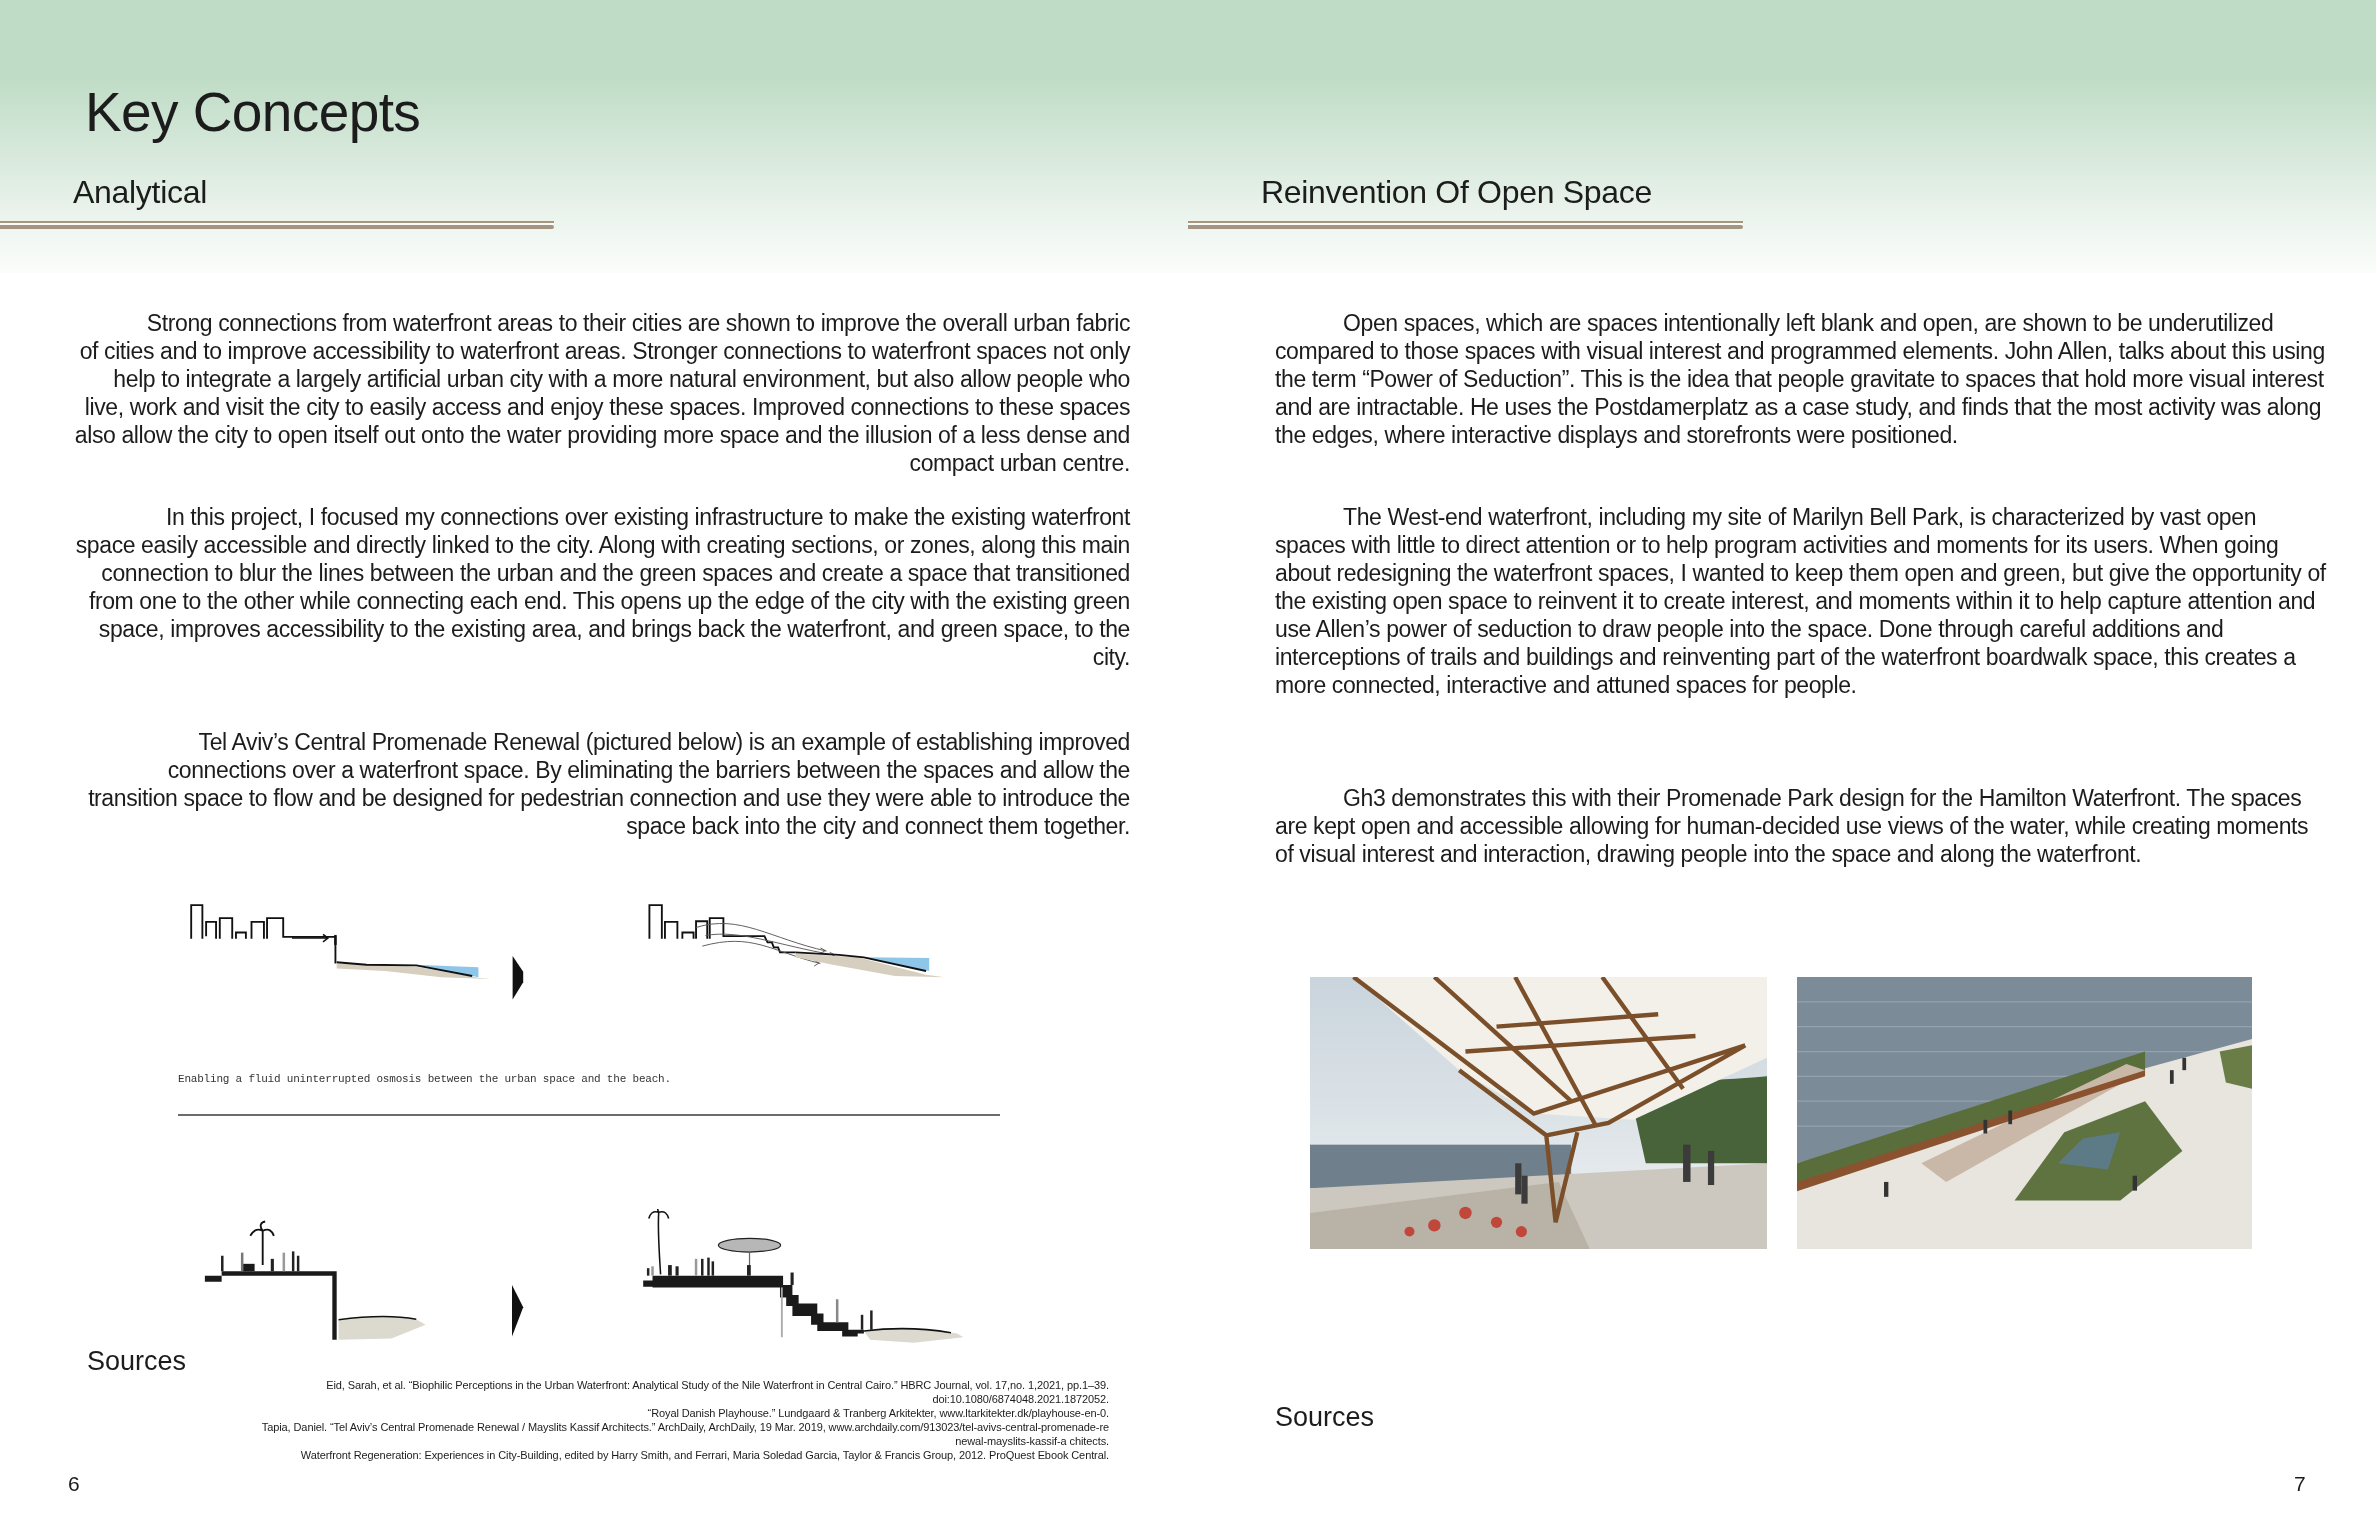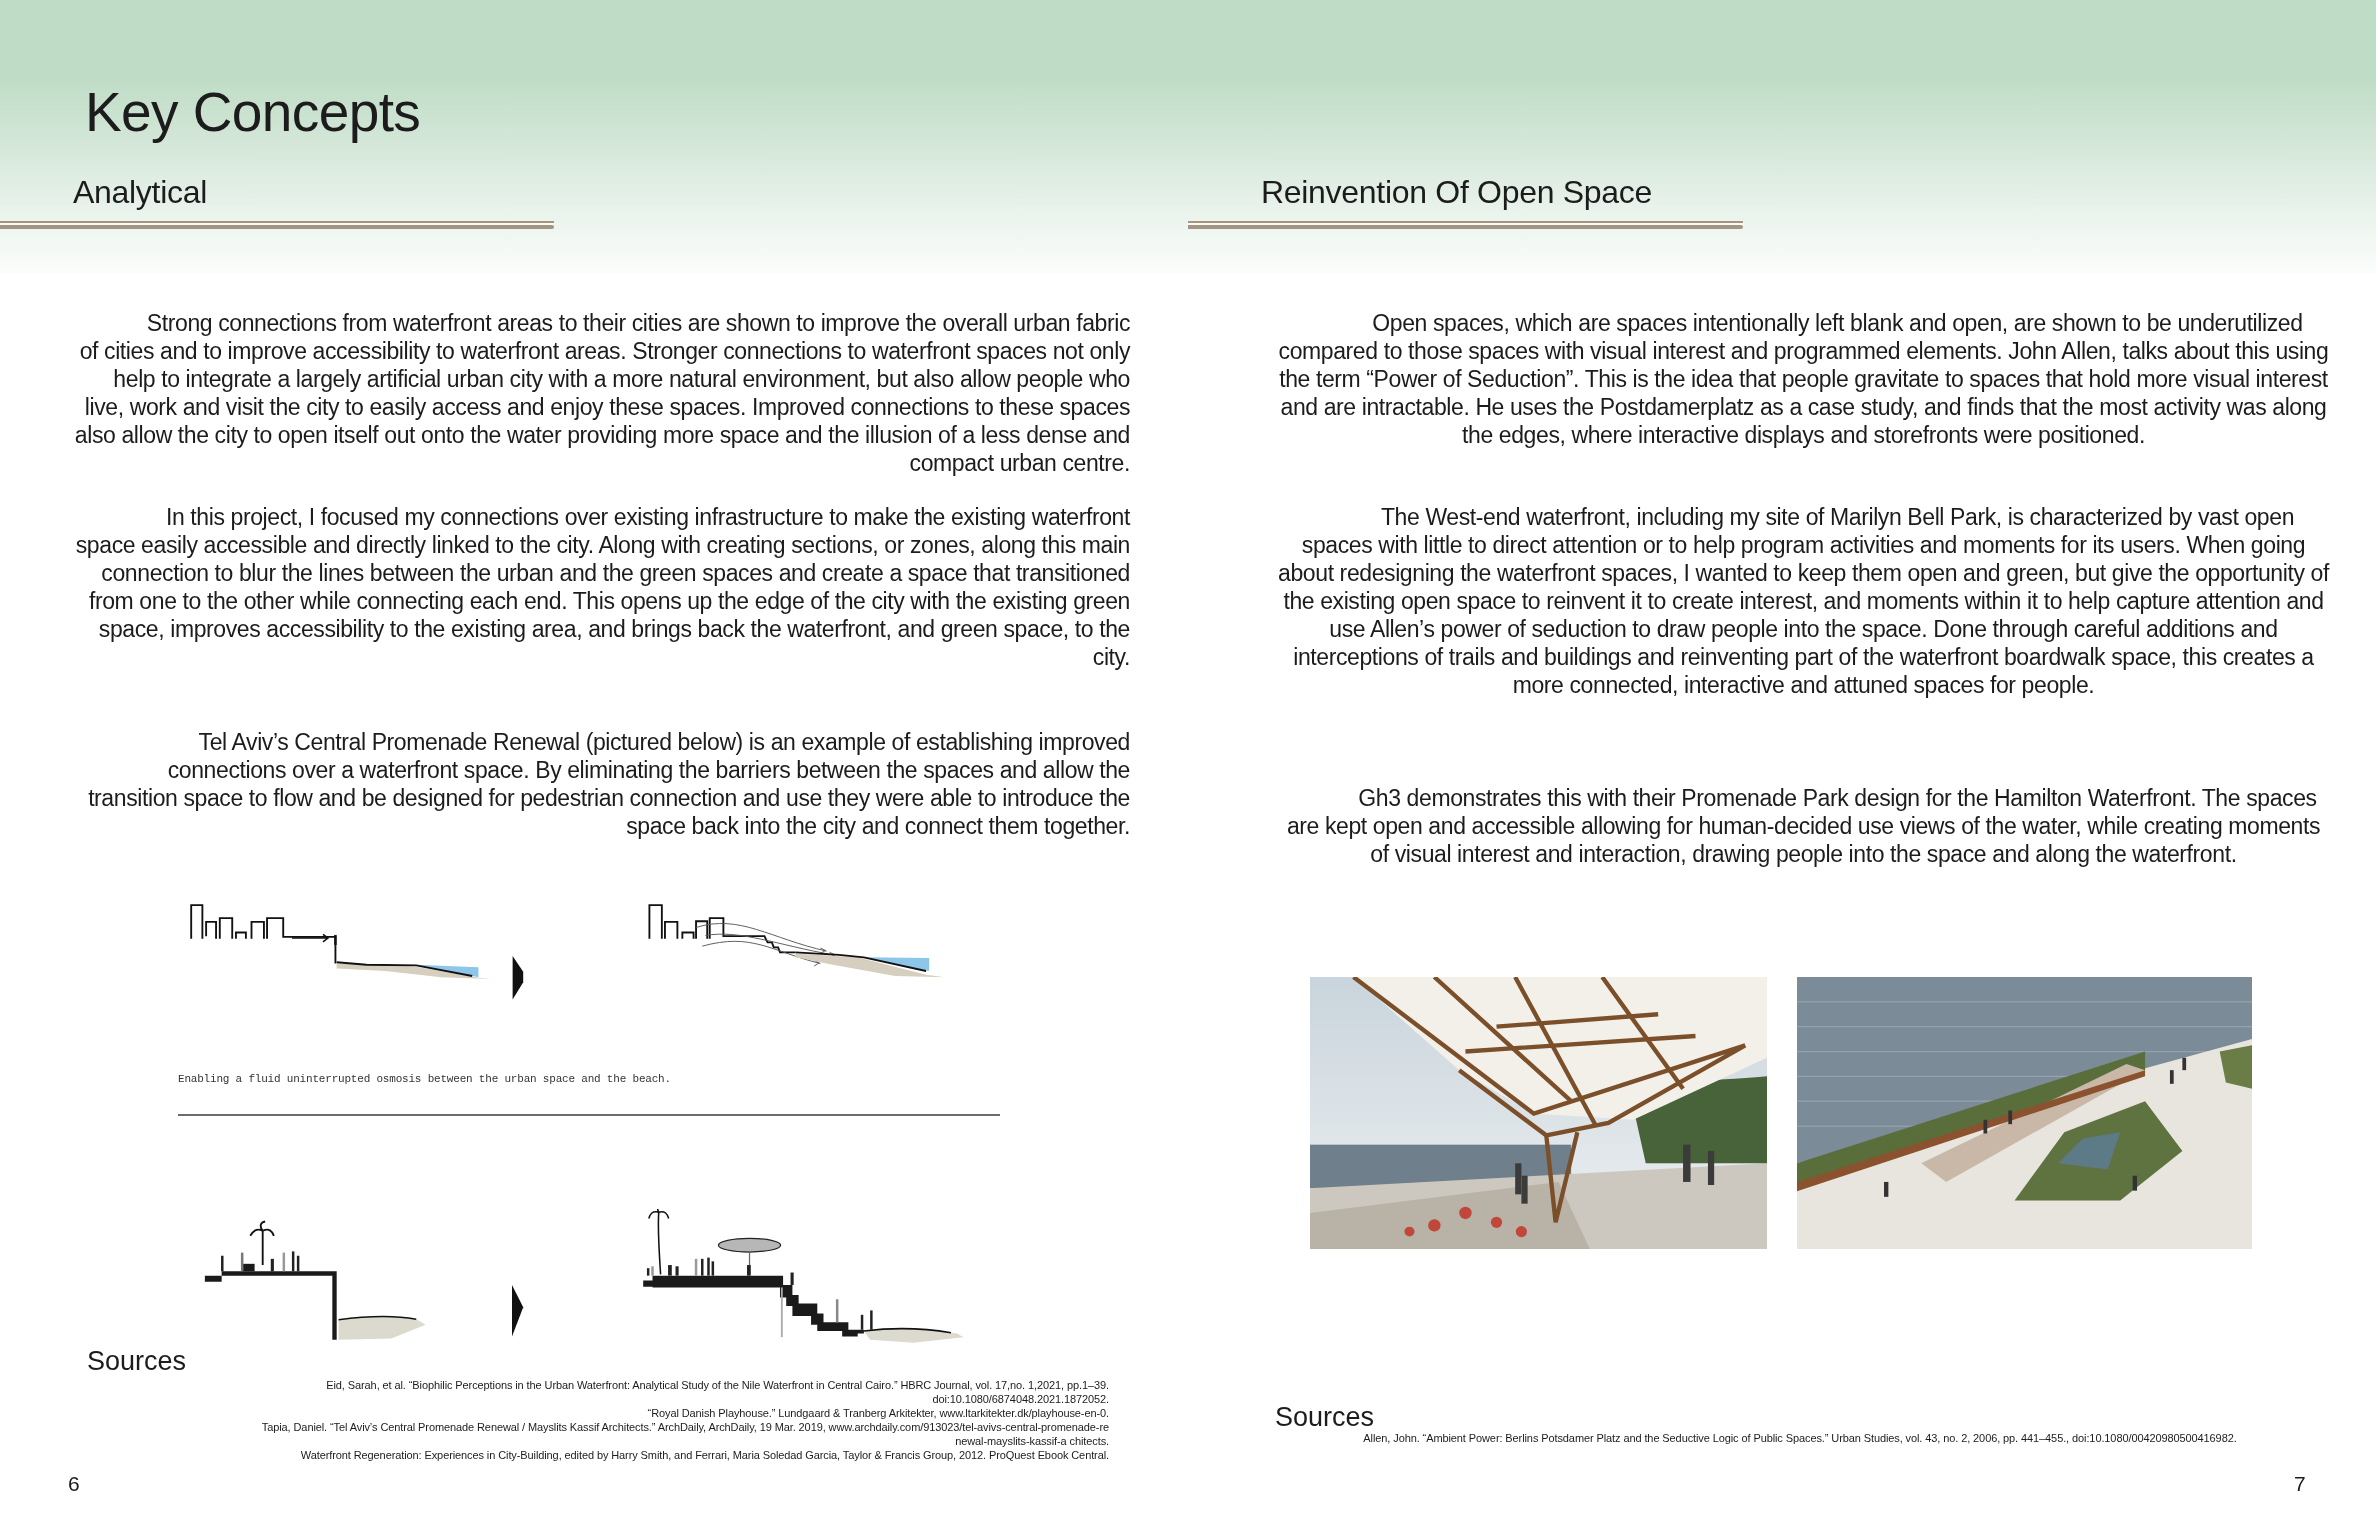--- a/index.html
+++ b/index.html
@@ -5,21 +5,21 @@
   html, body { margin: 0; padding: 0; }
   body {
     width: 2377px; height: 1538px; position: relative; overflow: hidden;
     background: #ffffff;
     font-family: "Liberation Sans", sans-serif;
     color: #1c1c1c;
   }
   .spread { position: absolute; inset: 0; }
   .page { position: absolute; top: 0; height: 1538px; width: 1188px; overflow: hidden; }
   .page.left { left: 0; text-align: right; }
-  .page.right { left: 1188px; text-align: center; }
+  .page.right { left: 1188px; }
   .header-band {
     position: absolute; left: 0; top: 0; width: 100%; height: 273px;
     background: linear-gradient(to bottom, #bfdcc6 0%, #bfdcc6 28%, #d6e8da 55%, #ecf4ee 80%, #fbfdfb 100%);
   }
   .spine {
     position: absolute; left: 1188px; top: 0; width: 1.9px; height: 273px;
     background: linear-gradient(to bottom, #a9cdb2 0%, #cfe3d4 60%, rgba(255,255,255,0) 100%);
   }
   .main-title {
     position: absolute; left: 85px; top: 80px; font-size: 55px; font-weight: 400;
@@ -253,18 +253,17 @@
           <rect x="600" y="150" width="6" height="22"></rect>
             <rect x="620" y="130" width="6" height="20"></rect>
           <rect x="140" y="330" width="7" height="24"></rect>
             <rect x="540" y="320" width="7" height="24"></rect>
         </g>
       </svg>
     </div>
 
     <h3 class="sources-title">Sources</h3>
     <div class="refs">
-      <p class="ref">Allen, John. “Ambient Power: Berlins Potsdamer Platz and the Seductive Logic of Public Spaces.” Urban Studies, vol. 43, no. 2, 2006, pp. 441–455., doi:10.1080/00420980500416982.</p>
     </div>
     <div class="page-num">7</div>
   </section>
 </div>
 
 
 </body></html>

